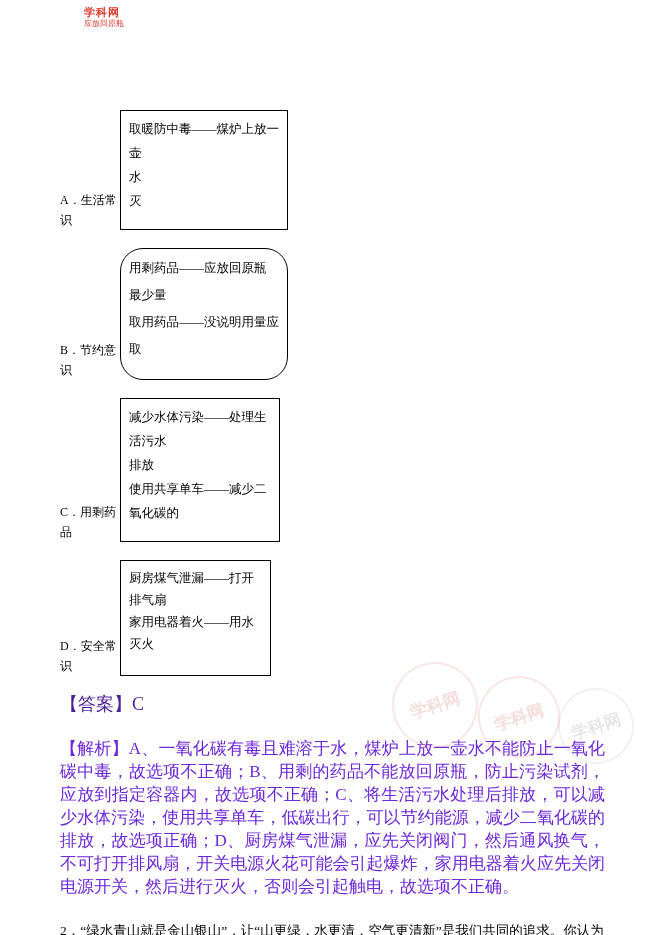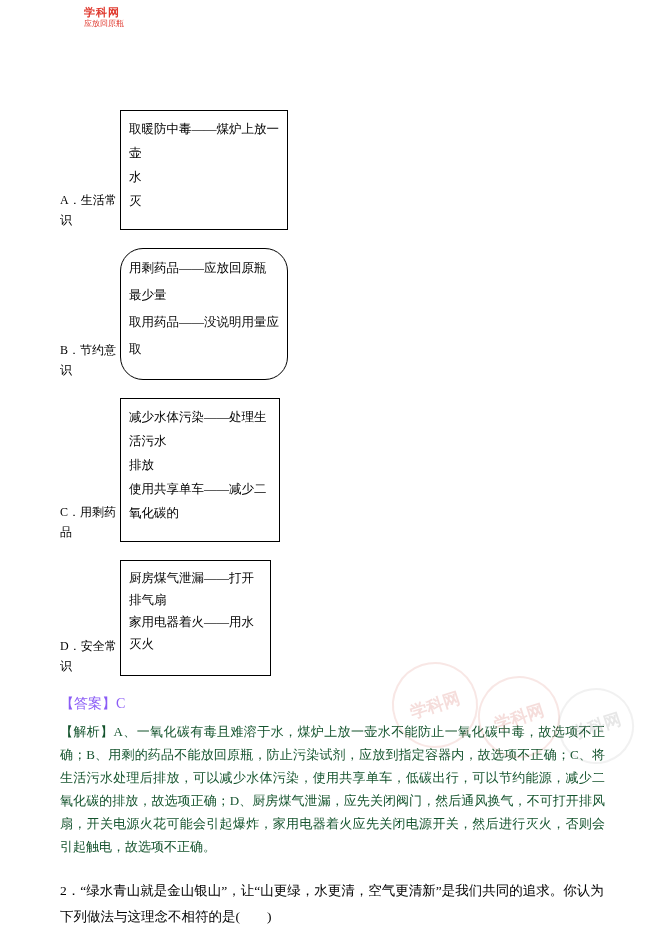--- a/index.html
+++ b/index.html
@@ -42,24 +42,24 @@
     padding:6px 8px 16px 8px;
     font-size:12.5px;line-height:24px;
     background:#fff;
   }
   .box-a{width:168px;min-height:100px;}
   .box-b{width:168px;min-height:98px;line-height:27px;border-radius:23px;}
   .box-c{width:160px;min-height:72px;line-height:24px;}
   .box-d{width:151px;min-height:72px;line-height:22px;padding-bottom:20px;}
 
   .answer{
-    color:#8b5cf6;margin:14px 0 6px 0;font-size:14px;font-weight:normal;
+    color:#4c1d95;margin:14px 0 23px 0;font-size:18px;font-weight:normal;
   }
   .analysis{
-    color:#14532d;margin:0;font-size:13px;line-height:23px;
+    color:#6d28d9;margin:0;font-size:17px;line-height:23px;
     text-align:justify;
   }
 
   .q2{margin-top:20px;}
   .q2 .stem{line-height:26px;margin-bottom:8px;}
 
   
   .stamp{
     position:absolute;
     border-radius:50%;

